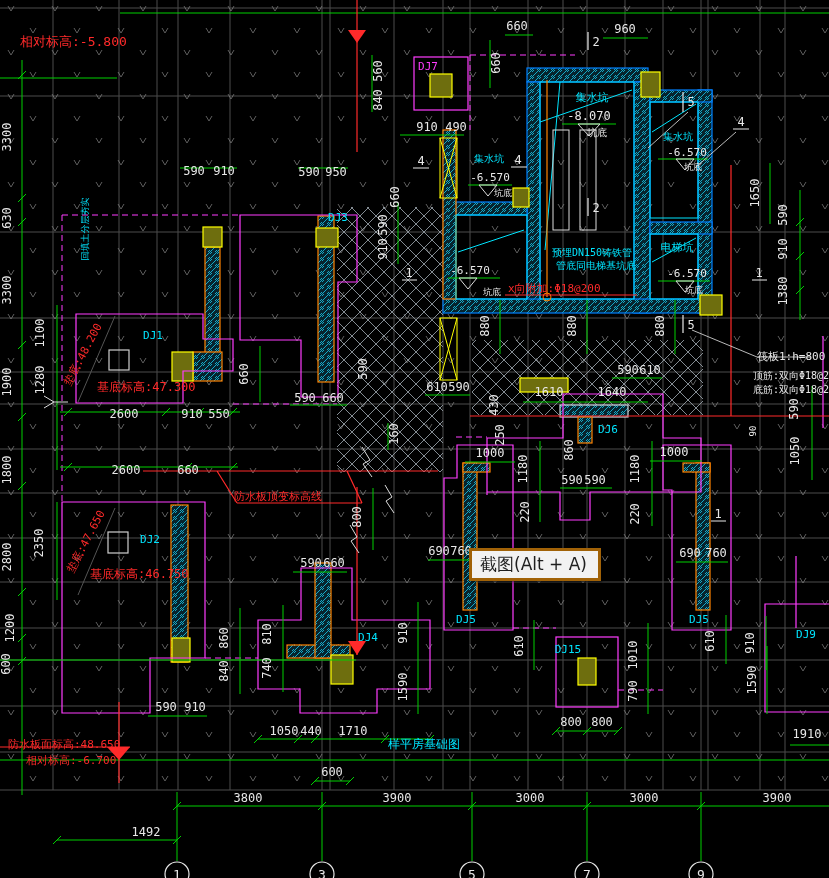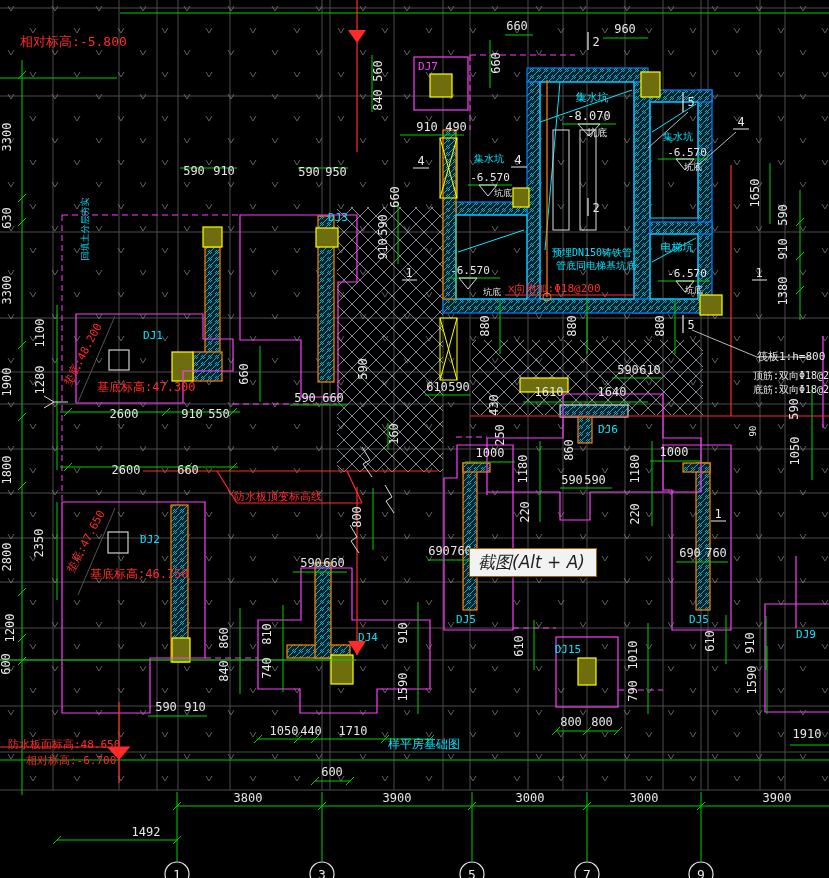--- a/index.html
+++ b/index.html
@@ -2,24 +2,24 @@
 <html><head>
 <meta charset="utf-8">
 <style>
   html,body{margin:0;padding:0;background:#000;}
   body{width:829px;height:878px;position:relative;overflow:hidden;
        font-family:"DejaVu Sans",sans-serif;}
   #stage{position:absolute;left:0;top:0;width:829px;height:878px;}
   svg{display:block;}
   svg text{font-family:"DejaVu Sans Mono","DejaVu Sans",sans-serif;}
   .tooltip{position:absolute;left:469px;top:548px;width:118px;height:27px;
-           background:#f2f2f2;border:1px solid #a16207;color:#1f1f1f;
+           background:#f2f2f2;border:3px solid #a16207;color:#1f1f1f;
            font-size:17px;line-height:27px;padding-left:8px;
            font-family:"DejaVu Sans","Liberation Sans",sans-serif;
-           box-shadow:1px 1px 2px rgba(0,0,0,.6);font-style:italic;}
+           box-shadow:1px 1px 2px rgba(0,0,0,.6);}
 </style>
 </head>
 <body>
 
 <div id="stage">
 <svg id="cad" width="829" height="878" viewBox="0 0 829 878">
   <defs>
     <pattern id="bgdots" width="44" height="44" patternUnits="userSpaceOnUse">
       <path d="M8,6 l3,5 l3,-5" stroke="#5d5d5d" fill="none" stroke-width="1"></path>
       <path d="M30,28 l3,5 l3,-5" stroke="#5d5d5d" fill="none" stroke-width="1"></path>

